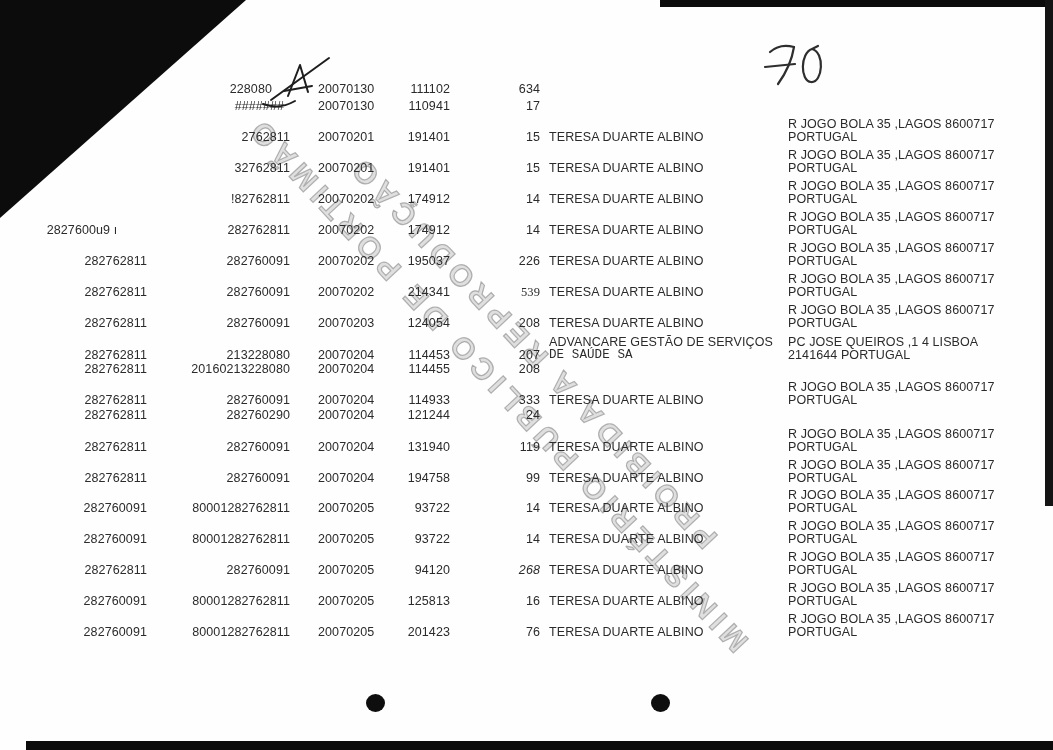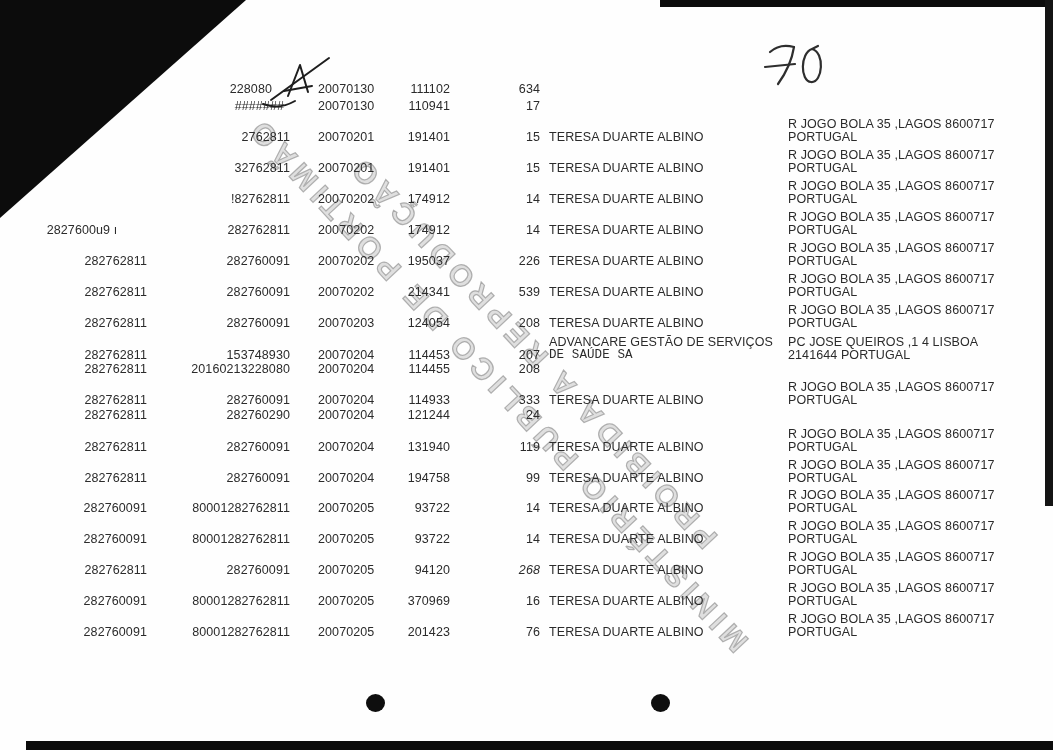--- a/index.html
+++ b/index.html
@@ -94,34 +94,34 @@
       <div class="cell" style="top: 255px; left: 318px;">20070202</div>
       <div class="cell r" style="top: 255px; left: 320px; width: 130px;">195037</div>
       <div class="cell r" style="top: 255px; left: 430px; width: 110px;">226</div>
       <div class="cell" style="top: 255px; left: 549px;">TERESA DUARTE ALBINO</div>
       <div class="cell" style="top: 242px; left: 788px;">R JOGO BOLA 35 ,LAGOS 8600717</div>
       <div class="cell" style="top: 255px; left: 788px;">PORTUGAL</div>
       <div class="cell r" style="top: 286px; left: 17px; width: 130px;">282762811</div>
       <div class="cell r" style="top: 286px; left: 80px; width: 210px;">282760091</div>
       <div class="cell" style="top: 286px; left: 318px;">20070202</div>
       <div class="cell r" style="top: 286px; left: 320px; width: 130px;">214341</div>
-      <div class="cell r" style="top: 286px; left: 430px; width: 110px;">539</div>
+      <div class="cell r" style="top: 286px; left: 430px; width: 110px; font-family: Liberation Serif, serif;">539</div>
       <div class="cell" style="top: 286px; left: 549px;">TERESA DUARTE ALBINO</div>
       <div class="cell" style="top: 273px; left: 788px;">R JOGO BOLA 35 ,LAGOS 8600717</div>
       <div class="cell" style="top: 286px; left: 788px;">PORTUGAL</div>
       <div class="cell r" style="top: 317px; left: 17px; width: 130px;">282762811</div>
       <div class="cell r" style="top: 317px; left: 80px; width: 210px;">282760091</div>
       <div class="cell" style="top: 317px; left: 318px;">20070203</div>
       <div class="cell r" style="top: 317px; left: 320px; width: 130px;">124054</div>
       <div class="cell r" style="top: 317px; left: 430px; width: 110px;">208</div>
       <div class="cell" style="top: 317px; left: 549px;">TERESA DUARTE ALBINO</div>
       <div class="cell" style="top: 304px; left: 788px;">R JOGO BOLA 35 ,LAGOS 8600717</div>
       <div class="cell" style="top: 317px; left: 788px;">PORTUGAL</div>
       <div class="cell r" style="top: 349px; left: 17px; width: 130px;">282762811</div>
-      <div class="cell r" style="top: 349px; left: 80px; width: 210px;">153748930</div>
+      <div class="cell r" style="top: 349px; left: 80px; width: 210px;">213228080</div>
       <div class="cell" style="top: 349px; left: 318px;">20070204</div>
       <div class="cell r" style="top: 349px; left: 320px; width: 130px;">114453</div>
       <div class="cell r" style="top: 349px; left: 430px; width: 110px;">207</div>
       <div class="cell" style="top: 336px; left: 549px;">ADVANCARE GESTÃO DE SERVIÇOS</div>
       <div class="cell" style="top: 349px; left: 549px; font-family: Liberation Mono, monospace;">DE SAÚDE SA</div>
       <div class="cell" style="top: 336px; left: 788px;">PC JOSE QUEIROS ,1 4 LISBOA</div>
       <div class="cell" style="top: 349px; left: 788px;">2141644 PORTUGAL</div>
       <div class="cell r" style="top: 363px; left: 17px; width: 130px;">282762811</div>
       <div class="cell r" style="top: 363px; left: 80px; width: 210px;">20160213228080</div>
       <div class="cell" style="top: 363px; left: 318px;">20070204</div>
@@ -176,21 +176,21 @@
       <div class="cell r" style="top: 564px; left: 80px; width: 210px;">282760091</div>
       <div class="cell" style="top: 564px; left: 318px;">20070205</div>
       <div class="cell r" style="top: 564px; left: 320px; width: 130px;">94120</div>
       <div class="cell r" style="top: 564px; left: 430px; width: 110px; font-style: italic;">268</div>
       <div class="cell" style="top: 564px; left: 549px;">TERESA DUARTE ALBINO</div>
       <div class="cell" style="top: 551px; left: 788px;">R JOGO BOLA 35 ,LAGOS 8600717</div>
       <div class="cell" style="top: 564px; left: 788px;">PORTUGAL</div>
       <div class="cell r" style="top: 595px; left: 17px; width: 130px;">282760091</div>
       <div class="cell r" style="top: 595px; left: 80px; width: 210px;">80001282762811</div>
       <div class="cell" style="top: 595px; left: 318px;">20070205</div>
-      <div class="cell r" style="top: 595px; left: 320px; width: 130px;">370969</div>
+      <div class="cell r" style="top: 595px; left: 320px; width: 130px;">125813</div>
       <div class="cell r" style="top: 595px; left: 430px; width: 110px;">16</div>
       <div class="cell" style="top: 595px; left: 549px;">TERESA DUARTE ALBINO</div>
       <div class="cell" style="top: 582px; left: 788px;">R JOGO BOLA 35 ,LAGOS 8600717</div>
       <div class="cell" style="top: 595px; left: 788px;">PORTUGAL</div>
       <div class="cell r" style="top: 626px; left: 17px; width: 130px;">282760091</div>
       <div class="cell r" style="top: 626px; left: 80px; width: 210px;">80001282762811</div>
       <div class="cell" style="top: 626px; left: 318px;">20070205</div>
       <div class="cell r" style="top: 626px; left: 320px; width: 130px;">201423</div>
       <div class="cell r" style="top: 626px; left: 430px; width: 110px;">76</div>
       <div class="cell" style="top: 626px; left: 549px;">TERESA DUARTE ALBINO</div>

